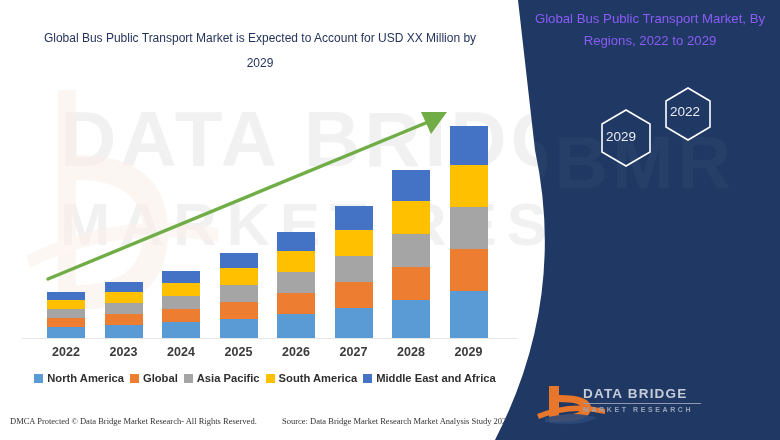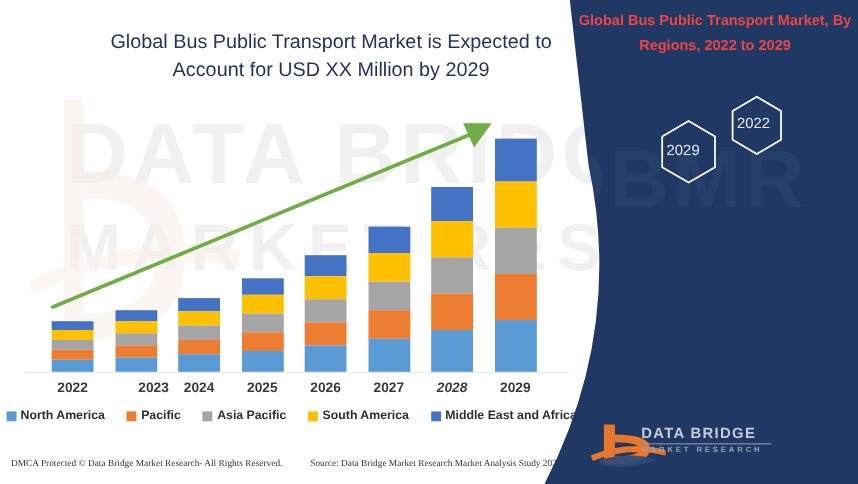--- a/index.html
+++ b/index.html
@@ -37,25 +37,24 @@
     width:210px; height:280px;
     opacity:.5;
   }
 
   
   .left-title {
     position:absolute;
     left:30px; top:26px;
     width:460px;
     text-align:center;
-    font-size:18px;
+    font-size:12px;
     font-weight:400;
     color:#25345c;
     line-height:25px;
-    margin-left:41px;
   }
 
   
   .chart-area { position:absolute; left:0; top:0; width:530px; height:345px; }
   .axis-line {
     position:absolute; left:22px; top:338px; width:495px; height:1px;
     background:#e6e6e6;
   }
   .bar {
     position:absolute;
@@ -79,21 +78,21 @@
   }
   .arrow { position:absolute; left:0; top:0; width:530px; height:345px; }
 
   
   .legend {
     position:absolute; left:0; top:372px;
     width:530px;
     display:flex;
     justify-content:center;
     align-items:center;
-    gap:20px;
+    gap:6px;
   }
   .legend-item { display:flex; align-items:center; gap:4px; }
   .legend-swatch { width:9px; height:9px; display:inline-block; }
   .legend-label { font-size:11.2px; font-weight:700; color:#2f2f2f; white-space:nowrap; }
 
   
   .footer { position:absolute; left:0; top:416px; width:530px; height:20px; }
   .footer-left {
     position:absolute; left:10px; top:0;
     font-family:"Liberation Serif", serif;
@@ -105,21 +104,21 @@
     font-size:8.5px; color:#333; white-space:nowrap;
   }
 
   
   .panel { position:absolute; left:495px; top:0; width:285px; height:440px; }
   .panel-svg { position:absolute; left:0; top:0; width:285px; height:440px; }
   .panel-content { position:absolute; left:0; top:0; width:285px; height:440px; }
   .panel-title {
     position:absolute; left:30px; top:8px; width:250px;
     text-align:center;
-    font-size:13.2px; font-weight:700; color:#ef4444; line-height:22px;
+    font-size:13.2px; font-weight:400; color:#8b5cf6; line-height:22px;
   }
   .hexes { position:absolute; left:85px; top:84px; width:150px; height:90px; }
   .hex-label {
     position:absolute;
     font-size:13.5px; font-weight:400; color:#e8eaf0;
   }
   .brand {
     position:absolute; left:45px; top:186px; width:230px;
     text-align:center;
     font-size:13px; font-weight:400; color:#3f6fb5; line-height:22px;
@@ -218,38 +217,38 @@
         </div>
       </div>
 
     <svg class="arrow" viewBox="0 0 530 345">
       <line id="arrowline" x1="48" y1="279" x2="433" y2="120" stroke="#70ad47" stroke-width="3.4" stroke-linecap="round"></line>
       <polygon id="arrowhead" points="447,112 421,112 431,134" fill="#70ad47"></polygon>
     </svg>
 
     <div class="x-labels" id="xlabels">
         <div class="x-tick" style="left: 36px;">2022</div>
-        <div class="x-tick" style="left: 93.5px; text-align: right;">2023</div>
+        <div class="x-tick" style="left: 93.5px;">2023</div>
         <div class="x-tick" style="left: 151px; text-align: center;">2024</div>
         <div class="x-tick" style="left: 208.5px;">2025</div>
         <div class="x-tick" style="left: 266px;">2026</div>
         <div class="x-tick" style="left: 323.5px;">2027</div>
-        <div class="x-tick" style="left: 381px; font-style: italic;">2028</div>
+        <div class="x-tick" style="left: 381px;">2028</div>
         <div class="x-tick" style="left: 438.5px;">2029</div>
       </div>
   </div>
 
   <div class="legend" id="legend">
       <div class="legend-item">
         <span class="legend-swatch" style="background: rgb(91, 155, 213);"></span>
         <span class="legend-label">North America</span>
       </div>
       <div class="legend-item">
         <span class="legend-swatch" style="background: rgb(237, 125, 49);"></span>
-        <span class="legend-label">Pacific</span>
+        <span class="legend-label">Global</span>
       </div>
       <div class="legend-item">
         <span class="legend-swatch" style="background: rgb(165, 165, 165);"></span>
         <span class="legend-label">Asia Pacific</span>
       </div>
       <div class="legend-item">
         <span class="legend-swatch" style="background: rgb(255, 192, 0);"></span>
         <span class="legend-label">South America</span>
       </div>
       <div class="legend-item">

